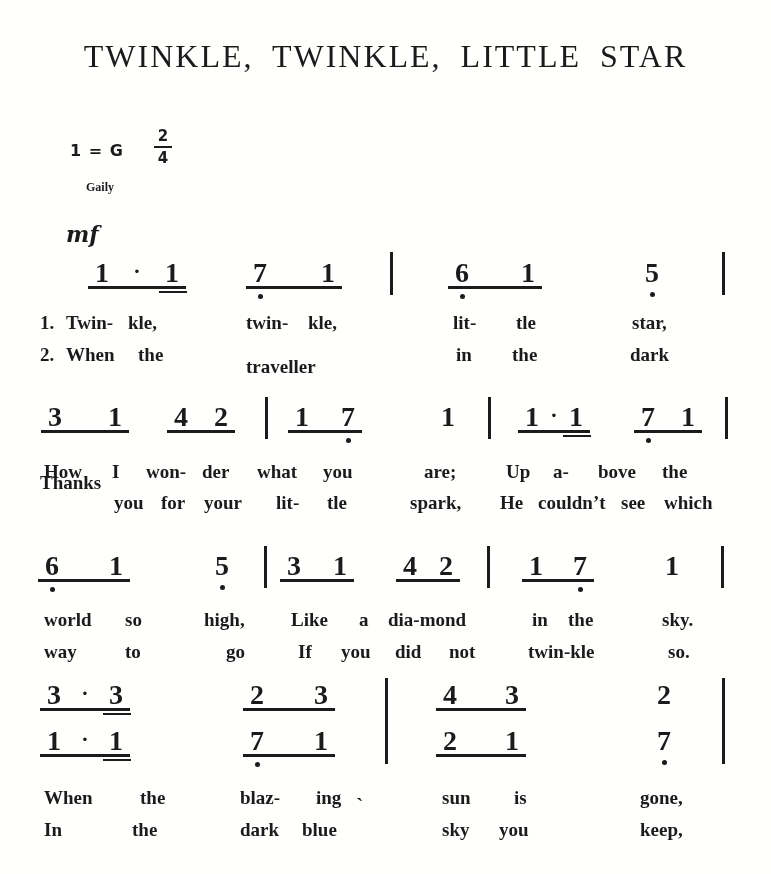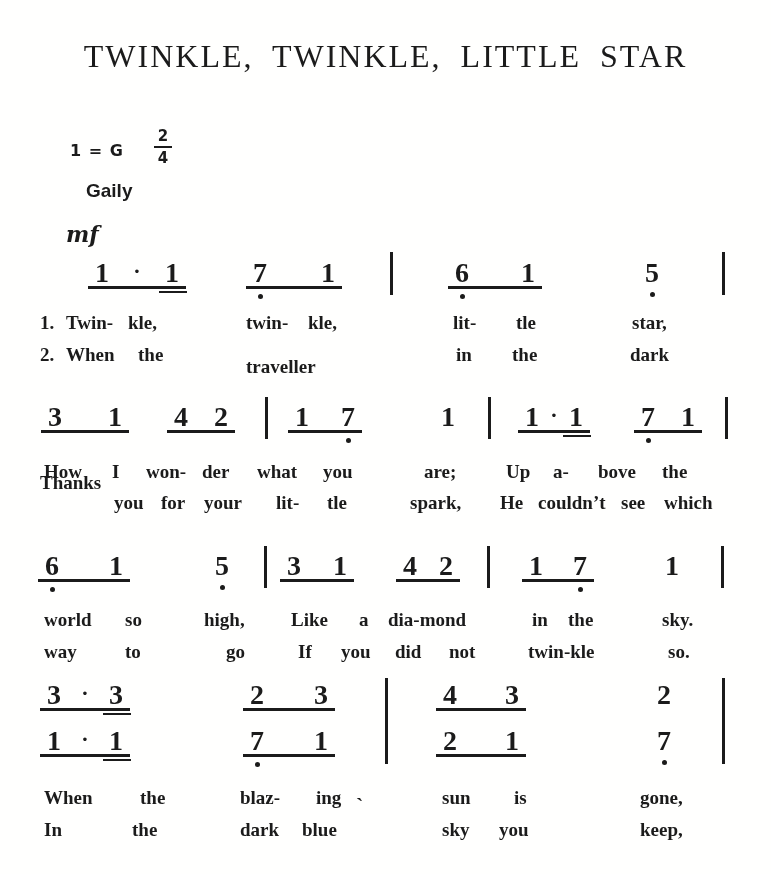--- a/index.html
+++ b/index.html
@@ -20,21 +20,21 @@
     font-family:"DejaVu Sans",sans-serif;font-weight:bold;font-size:16px;letter-spacing:1px;
   }
   .timesig{
     position:absolute;left:150px;top:127px;width:26px;
     display:flex;flex-direction:column;align-items:center;
     font-family:"DejaVu Sans",sans-serif;font-weight:bold;font-size:15px;line-height:18px;
   }
   .fracbar{width:18px;height:2px;background:#1b1b1b;margin:1px 0;}
   .tempo{
     position:absolute;left:86px;top:180px;
-    font-family:Liberation Sans, sans-serif;font-weight:bold;font-size:19px;
+    font-family:Liberation Serif, serif;font-weight:bold;font-size:12px;
   }
   .dyn{
     position:absolute;left:66px;top:221px;
     font-family:"DejaVu Serif",serif;font-style:italic;font-weight:bold;font-size:22px;
   }
   #music-layer{position:absolute;left:0;top:0;width:771px;height:874px;}
   .ngroup{
     position:absolute;height:27px;box-sizing:border-box;padding:0 7px;
     display:flex;justify-content:space-between;align-items:flex-start;
   }

